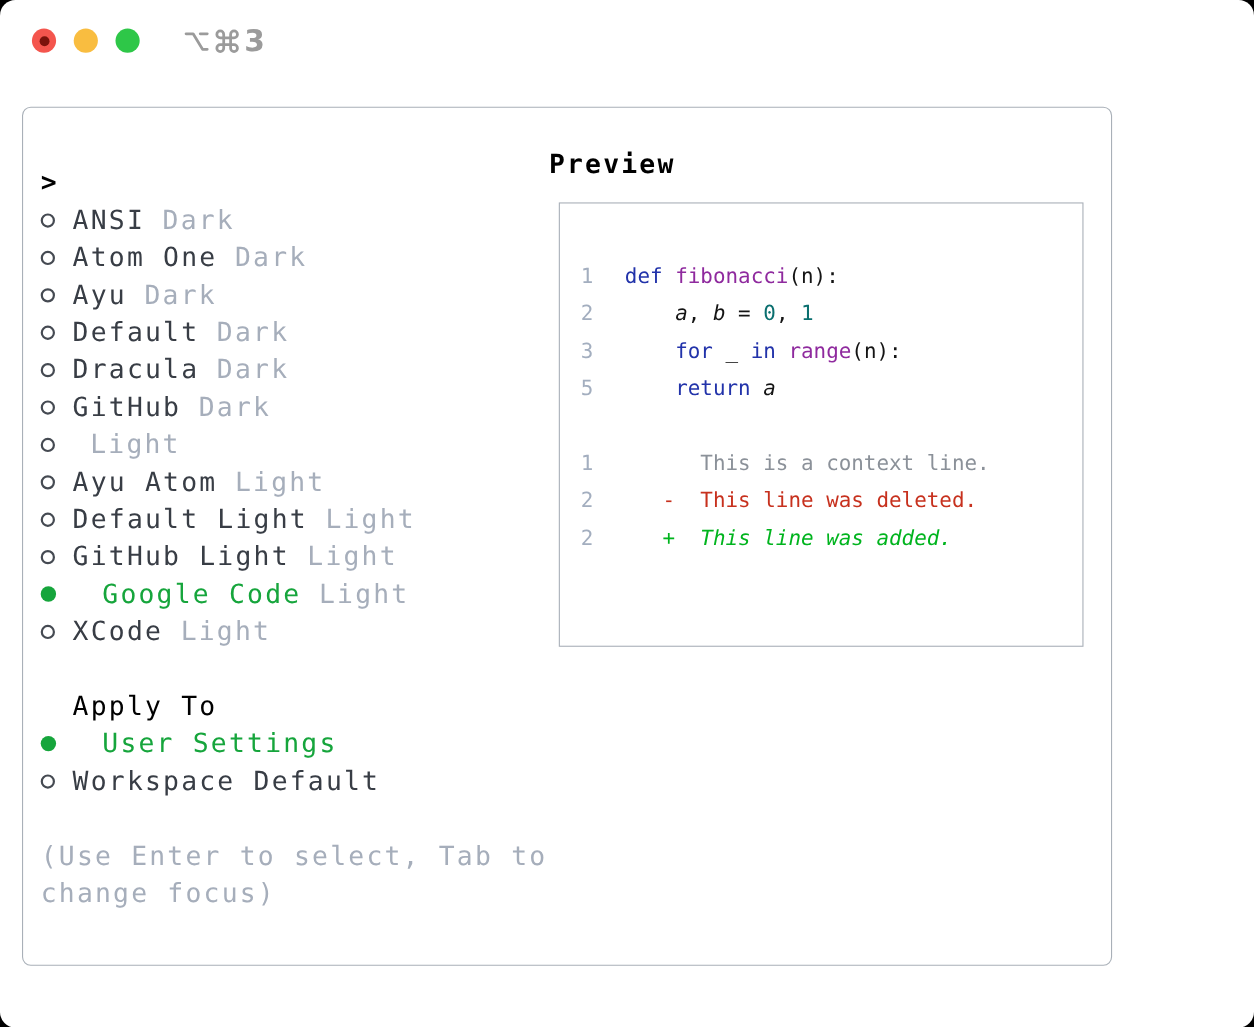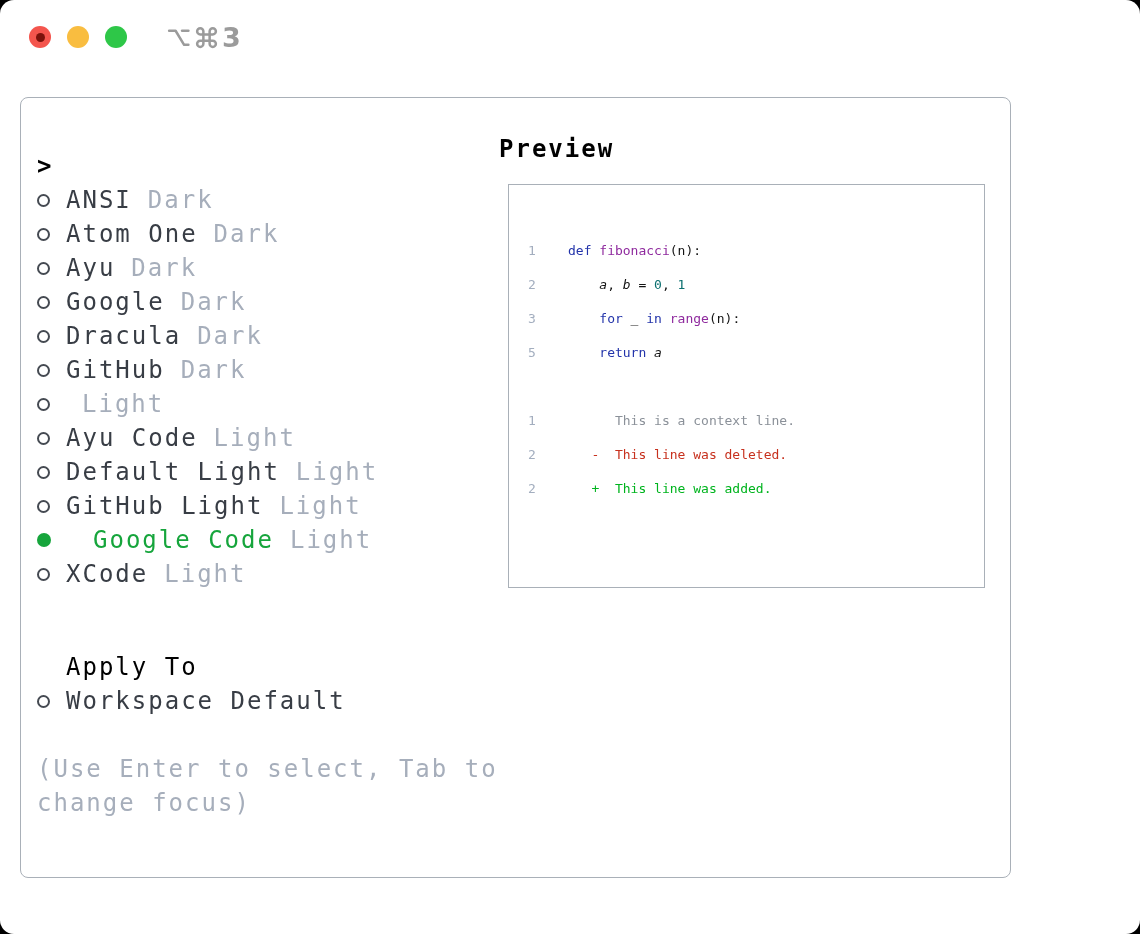--- a/index.html
+++ b/index.html
@@ -41,48 +41,48 @@
   }
   
   .left{
     position:absolute;left:16px;top:51px;width:470px;
     font-size:24px;line-height:34px;letter-spacing:2px;
     color:var(--text_dark);
   }
   .row{display:flex;align-items:center;height:34px;}
   .marker{width:29px;flex:none;display:flex;align-items:center;}
   .hdr{font-weight:bold;color:#000;}
-  .hdr2{color:#000;margin-top:25px;}
+  .hdr2{color:#000;}
   .arrow{font-weight:bold;color:#000;}
   .dot{width:13px;height:13px;border:2px solid #454a52;border-radius:50%;box-sizing:border-box;display:block;}
   .dot.filled{width:14px;height:14px;border:none;background:var(--accent_green);}
   .tname{white-space:pre;}
   .tname.sel{color:var(--accent_green);margin-left:27px;}
   .ttag{color:var(--muted_gray);margin-left:16px;white-space:pre;}
   .gap{height:34px;}
   .hint{color:var(--muted_gray);width:470px;}
   
   .right{position:absolute;left:478px;top:34px;font-size:24px;line-height:34px;letter-spacing:2px;}
   .pbox{
     margin-top:18px;margin-left:9px;width:477px;height:404px;
     border:1.5px solid var(--border_gray);
     box-sizing:border-box;
     padding:49px 0 0 19px;
-    font-size:13px;letter-spacing:0;line-height:34px;
+    font-size:19px;letter-spacing:0;line-height:34px;
     color:#141414;
   }
   .cline{white-space:pre;height:34px;}
   .gut{display:inline-block;width:40px;color:var(--line_number_gray);}
   .tk-k{color:var(--keyword_blue);}
   .tk-f{color:var(--function_purple);}
   .tk-n{color:var(--number_teal);}
   .tk-v{font-style:italic;color:#141414;}
   .df-context{color:var(--context_gray);}
   .df-deleted{color:var(--deleted_red);}
-  .df-added{color:var(--added_green);}
+  .df-added{color:var(--added_green);font-style:italic;}
   .spacer{height:34px;}
 </style>
 </head>
 <body>
 
 <div class="window">
 
   <div class="titlebar">
     <div class="lights">
       <span class="light light-close">
@@ -129,21 +129,21 @@
             <span class="marker">
               <span class="dot"></span>
             </span>
             <span class="tname">Ayu</span>
             <span class="ttag">Dark</span>
           </div>
           <div class="row">
             <span class="marker">
               <span class="dot"></span>
             </span>
-            <span class="tname">Google</span>
+            <span class="tname">Default</span>
             <span class="ttag">Dark</span>
           </div>
           <div class="row">
             <span class="marker">
               <span class="dot"></span>
             </span>
             <span class="tname">Dracula</span>
             <span class="ttag">Dark</span>
           </div>
           <div class="row">
@@ -156,21 +156,21 @@
           <div class="row">
             <span class="marker">
               <span class="dot"></span>
             </span>
             <span class="ttag">Light</span>
           </div>
           <div class="row">
             <span class="marker">
               <span class="dot"></span>
             </span>
-            <span class="tname">Ayu Code</span>
+            <span class="tname">Ayu Atom</span>
             <span class="ttag">Light</span>
           </div>
           <div class="row">
             <span class="marker">
               <span class="dot"></span>
             </span>
             <span class="tname">Default Light</span>
             <span class="ttag">Light</span>
           </div>
           <div class="row">
@@ -197,20 +197,26 @@
         </div>
 
       <div class="gap"></div>
 
       <div class="row hdr2">
         <span class="marker"></span>
         <span>Apply To</span>
       </div>
 
       <div>
+          <div class="row">
+            <span class="marker">
+              <span class="dot filled"></span>
+            </span>
+            <span class="tname sel">User Settings</span>
+          </div>
           <div class="row">
             <span class="marker">
               <span class="dot"></span>
             </span>
             <span class="tname">Workspace Default</span>
           </div>
         </div>
 
       <div class="gap"></div>
 

